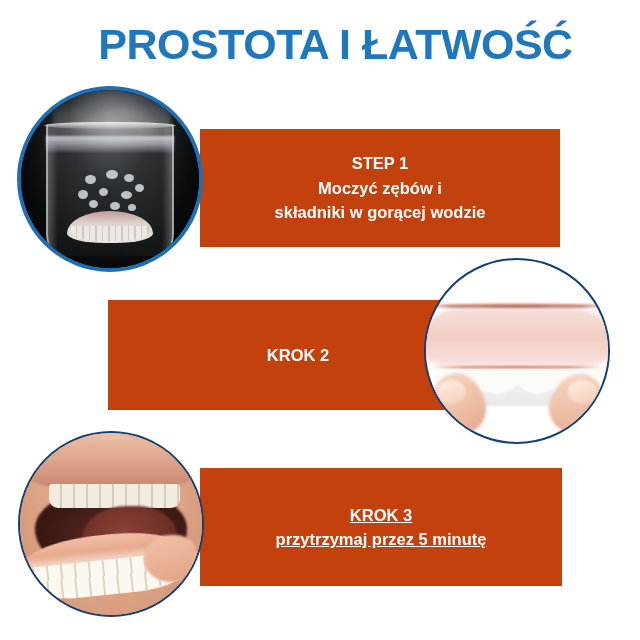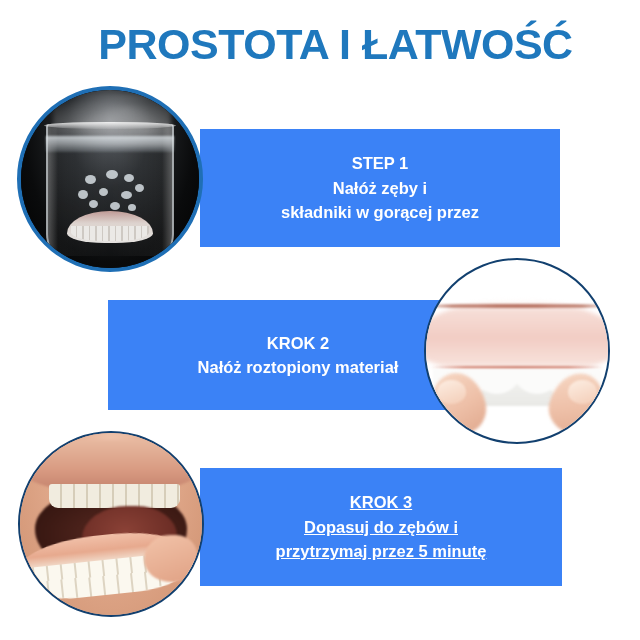--- a/index.html
+++ b/index.html
@@ -21,21 +21,21 @@
     letter-spacing:-0.5px;
     color:#1f78bd;
     line-height:1.05;
     white-space:nowrap;
     padding-left:31px;
   }
 
   
   .panel {
     position:absolute;
-    background:#3b82f6;
+    background:#c2410c;
     color:#ffffff;
     text-align:left;
     font-weight:bold;
     font-size:16.5px;
     line-height:1.48;
     display:flex;
     flex-direction:column;
     align-items:center;
     justify-content:center;
     padding:6px 10px;
@@ -288,27 +288,26 @@
     <div class="bub" style="left:64%;top:53%;width:9px;height:8px;"></div>
     <div class="bub" style="left:38%;top:62%;width:9px;height:8px;"></div>
     <div class="bub" style="left:50%;top:63%;width:10px;height:8px;"></div>
     <div class="bub" style="left:60%;top:64%;width:8px;height:7px;"></div>
     <div class="denture"></div>
   </div>
 </div>
 
 <div class="panel" id="panel-1">
   <span class="ln">STEP 1</span>
-  <span class="ln">Nałóż zęby i</span>
-  <span class="ln">składniki w gorącej przez</span>
+  <span class="ln">Moczyć zębów i</span>
+  <span class="ln">składniki w gorącej wodzie</span>
 </div>
 
 <div class="panel" id="panel-2">
   <span class="ln">KROK 2</span>
-  <span class="ln">Nałóż roztopiony materiał</span>
 </div>
 
 <div class="circle" id="circle-2">
   <div class="gum"></div>
   <div class="gumline"></div>
   <div class="teethedge"></div>
   <div class="teeth"></div>
   <div class="finger left"></div>
   <div class="finger right"></div>
   <div class="nail left"></div>
@@ -320,15 +319,14 @@
   <div class="uplip"></div>
   <div class="oral"></div>
   <div class="upperteeth"></div>
   <div class="tongue"></div>
   <div class="lowerdent"></div>
   <div class="gumpad"></div>
 </div>
 
 <div class="panel" id="panel-3">
   <span class="ln">KROK 3</span>
-  <span class="ln">Dopasuj do zębów i</span>
   <span class="ln">przytrzymaj przez 5 minutę</span>
 </div>
 
 </body></html>

